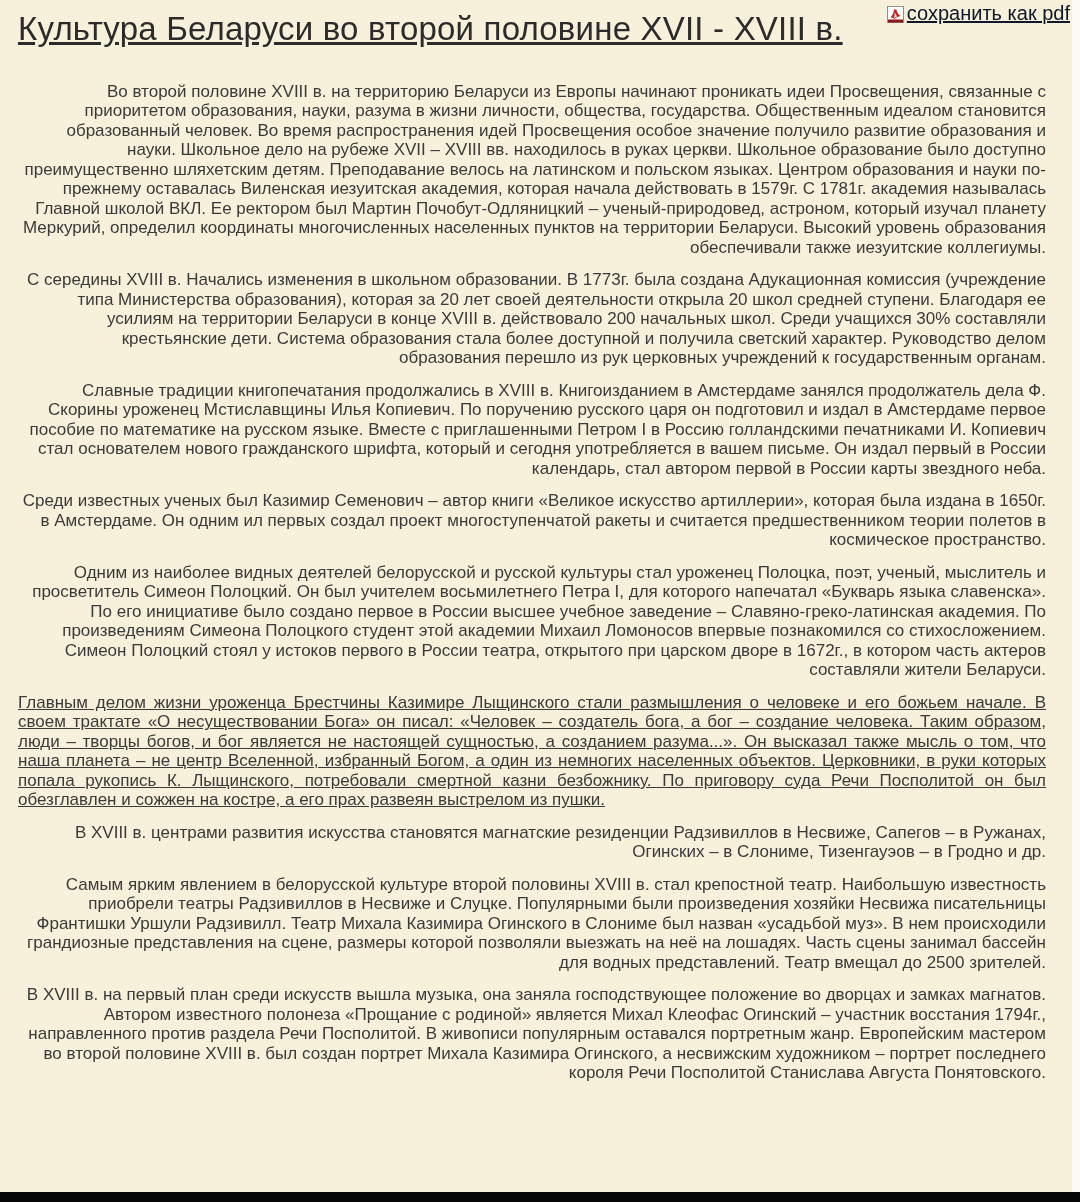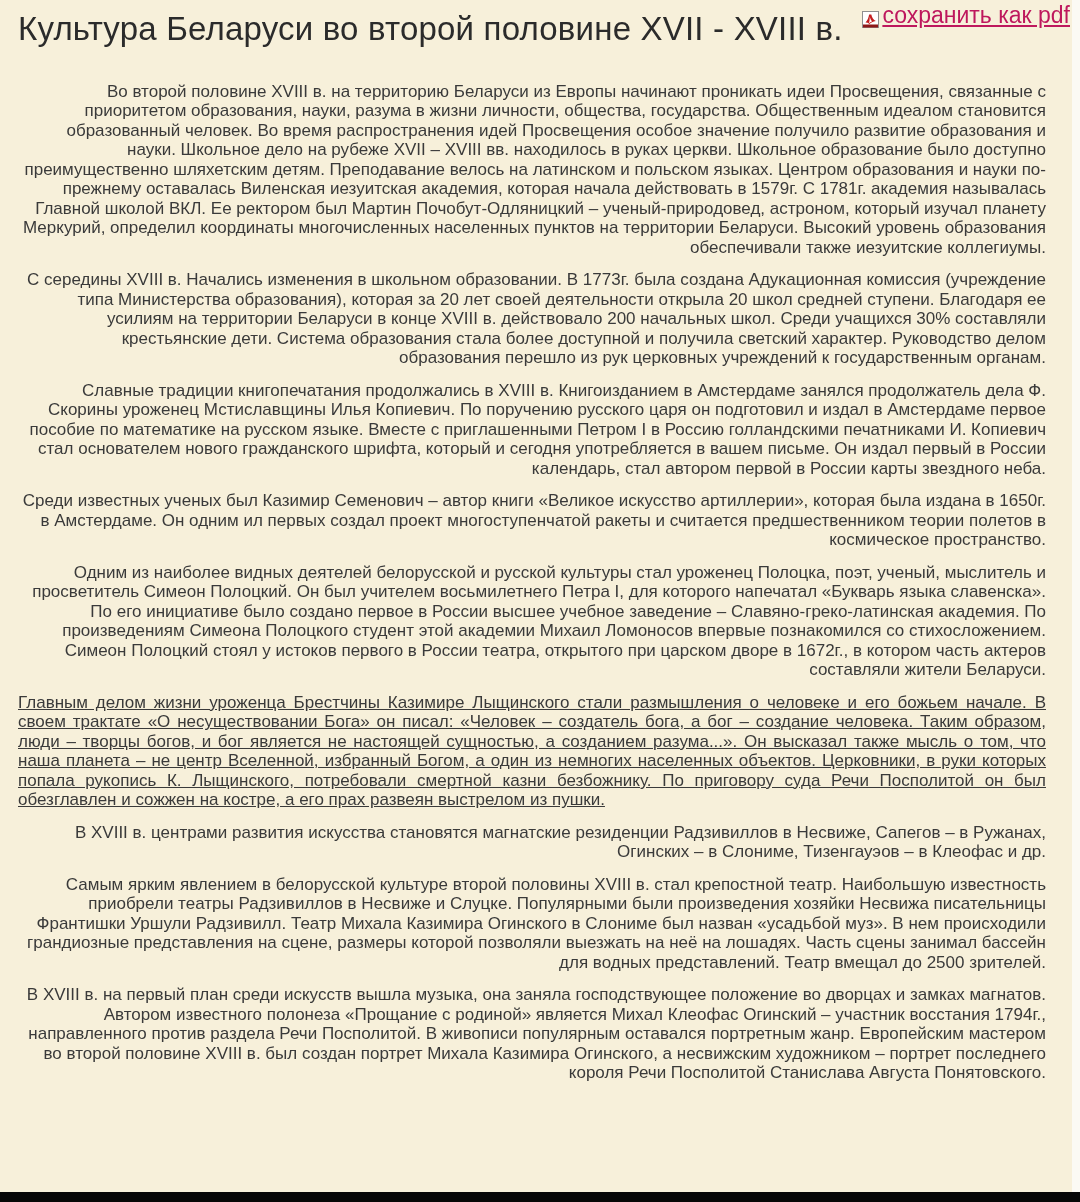--- a/index.html
+++ b/index.html
@@ -28,36 +28,37 @@
     background: #060606;
     z-index: 3;
   }
 
   .save-link {
     position: absolute;
     top: 2px; right: 10px;
     display: flex;
     align-items: center;
     gap: 3px;
-    font-size: 23px;
-    color: #be185d;
+    font-size: 20px;
+    color: #0f172a;
     text-decoration: underline;
     cursor: pointer;
     z-index: 2;
   }
   .save-link .pdf-ico { width: 17px; height: 17px; display: inline-block; }
 
   .doc-title {
     margin: 8px 200px 0 18px;
     max-width: 860px;
     font-size: 33px;
     font-weight: 400;
     line-height: 1.3;
     color: #2b2b2b;
     letter-spacing: 0.2px;
+    text-decoration: underline;
   }
 
   .article {
     margin: 31px 0 0 0;
     padding: 0 34px 0 18px;
   }
   .article p {
     margin: 0 0 13px 0;
     font-size: 17px;
     line-height: 19.5px;
@@ -85,21 +86,21 @@
 
   <h1 class="doc-title">Культура Беларуси во второй половине XVII - XVIII в.</h1>
 
   <div class="article">
     <p>Во второй половине XVIII в. на территорию Беларуси из Европы начинают проникать идеи Просвещения, связанные с приоритетом образования, науки, разума в жизни личности, общества, государства. Общественным идеалом становится образованный человек. Во время распространения идей Просвещения особое значение получило развитие образования и науки. Школьное дело на рубеже XVII – XVIII вв. находилось в руках церкви. Школьное образование было доступно преимущественно шляхетским детям. Преподавание велось на латинском и польском языках. Центром образования и науки по-прежнему оставалась Виленская иезуитская академия, которая начала действовать в 1579г. С 1781г. академия называлась Главной школой ВКЛ. Ее ректором был Мартин Почобут-Одляницкий – ученый-природовед, астроном, который изучал планету Меркурий, определил координаты многочисленных населенных пунктов на территории Беларуси. Высокий уровень образования обеспечивали также иезуитские коллегиумы.</p>
     <p>С середины XVIII в. Начались изменения в школьном образовании. В 1773г. была создана Адукационная комиссия (учреждение типа Министерства образования), которая за 20 лет своей деятельности открыла 20 школ средней ступени. Благодаря ее усилиям на территории Беларуси в конце XVIII в. действовало 200 начальных школ. Среди учащихся 30% составляли крестьянские дети. Система образования стала более доступной и получила светский характер. Руководство делом образования перешло из рук церковных учреждений к государственным органам.</p>
     <p>Славные традиции книгопечатания продолжались в XVIII в. Книгоизданием в Амстердаме занялся продолжатель дела Ф. Скорины уроженец Мстиславщины Илья Копиевич. По поручению русского царя он подготовил и издал в Амстердаме первое пособие по математике на русском языке. Вместе с приглашенными Петром I в Россию голландскими печатниками И. Копиевич стал основателем нового гражданского шрифта, который и сегодня употребляется в вашем письме. Он издал первый в России календарь, стал автором первой в России карты звездного неба.</p>
     <p>Среди известных ученых был Казимир Семенович – автор книги «Великое искусство артиллерии», которая была издана в 1650г. в Амстердаме. Он одним ил первых создал проект многоступенчатой ракеты и считается предшественником теории полетов в космическое пространство.</p>
     <p>Одним из наиболее видных деятелей белорусской и русской культуры стал уроженец Полоцка, поэт, ученый, мыслитель и просветитель Симеон Полоцкий. Он был учителем восьмилетнего Петра I, для которого напечатал «Букварь языка славенска». По его инициативе было создано первое в России высшее учебное заведение – Славяно-греко-латинская академия. По произведениям Симеона Полоцкого студент этой академии Михаил Ломоносов впервые познакомился со стихосложением. Симеон Полоцкий стоял у истоков первого в России театра, открытого при царском дворе в 1672г., в котором часть актеров составляли жители Беларуси.</p>
     <p class="justified">Главным делом жизни уроженца Брестчины Казимире Лыщинского стали размышления о человеке и его божьем начале. В своем трактате «О несуществовании Бога» он писал: «Человек – создатель бога, а бог – создание человека. Таким образом, люди – творцы богов, и бог является не настоящей сущностью, а созданием разума...». Он высказал также мысль о том, что наша планета – не центр Вселенной, избранный Богом, а один из немногих населенных объектов. Церковники, в руки которых попала рукопись К. Лыщинского, потребовали смертной казни безбожнику. По приговору суда Речи Посполитой он был обезглавлен и сожжен на костре, а его прах развеян выстрелом из пушки.</p>
-    <p>В XVIII в. центрами развития искусства становятся магнатские резиденции Радзивиллов в Несвиже, Сапегов – в Ружанах, Огинских – в Слониме, Тизенгауэов – в Клеофас и др.</p>
+    <p>В XVIII в. центрами развития искусства становятся магнатские резиденции Радзивиллов в Несвиже, Сапегов – в Ружанах, Огинских – в Слониме, Тизенгауэов – в Гродно и др.</p>
     <p>Самым ярким явлением в белорусской культуре второй половины XVIII в. стал крепостной театр. Наибольшую известность приобрели театры Радзивиллов в Несвиже и Слуцке. Популярными были произведения хозяйки Несвижа писательницы Франтишки Уршули Радзивилл. Театр Михала Казимира Огинского в Слониме был назван «усадьбой муз». В нем происходили грандиозные представления на сцене, размеры которой позволяли выезжать на неё на лошадях. Часть сцены занимал бассейн для водных представлений. Театр вмещал до 2500 зрителей.</p>
     <p>В XVIII в. на первый план среди искусств вышла музыка, она заняла господствующее положение во дворцах и замках магнатов. Автором известного полонеза «Прощание с родиной» является Михал Клеофас Огинский – участник восстания 1794г., направленного против раздела Речи Посполитой. В живописи популярным оставался портретным жанр. Европейским мастером во второй половине XVIII в. был создан портрет Михала Казимира Огинского, а несвижским художником – портрет последнего короля Речи Посполитой Станислава Августа Понятовского.</p>
   </div>
 
   <div class="right-strip"></div>
   <div class="bottom-bar"></div>
 
 </div>
 
 </body></html>

